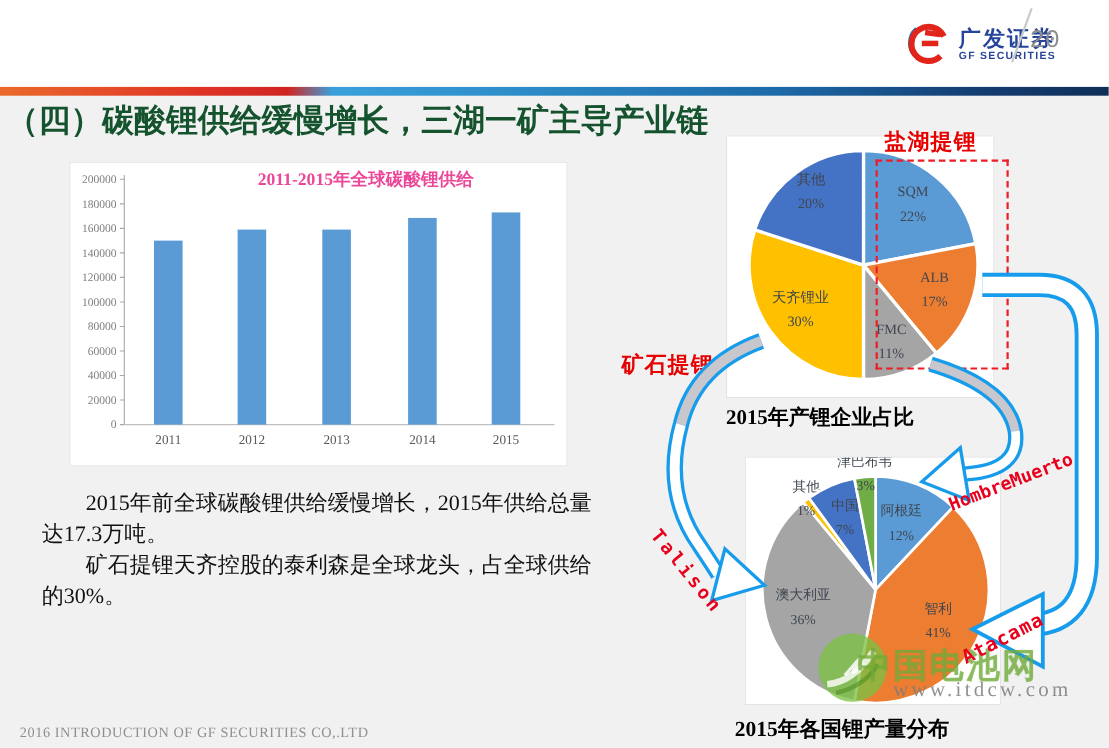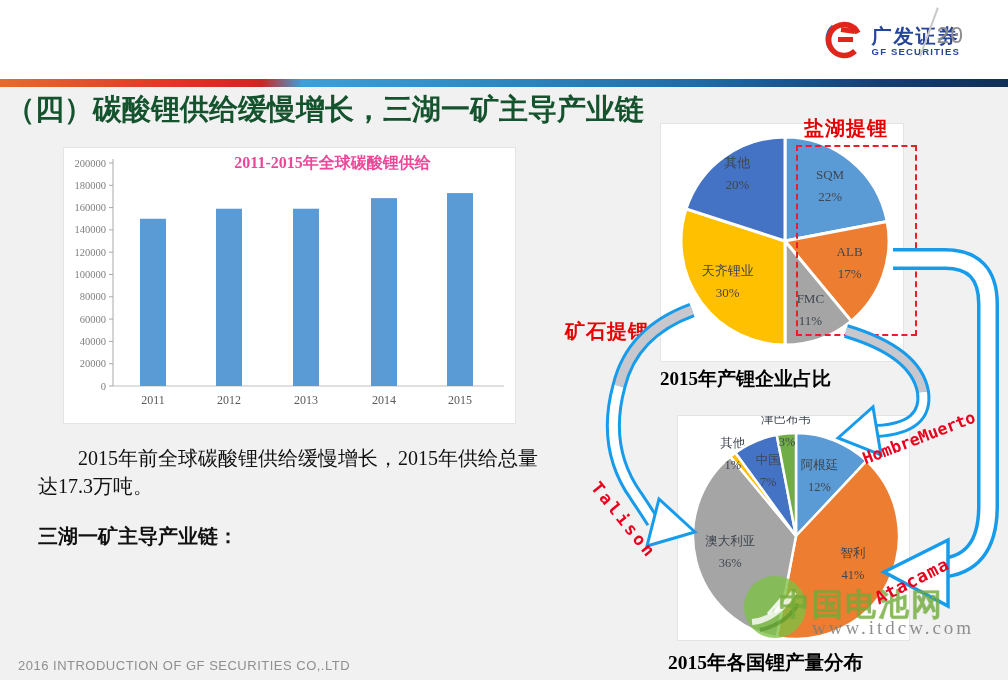--- a/index.html
+++ b/index.html
@@ -49,21 +49,21 @@
   
   .arrows{left:0;top:0;width:1008px;height:680px;z-index:4;pointer-events:none;}
 
   
   .wm{z-index:5;pointer-events:none;}
   .wm-name{left:779px;top:584px;font-size:31px;font-weight:bold;letter-spacing:2px;
     color:rgba(122,178,64,0.60);text-shadow:0 0 1px rgba(90,150,40,0.55);}
   .wm-url{left:812px;top:617px;font-family:Liberation Serif, serif;
     font-size:19px;letter-spacing:3px;color:rgba(125,125,125,0.85);}
 
-  .footer{left:18px;top:658px;font-family:Liberation Sans, sans-serif;
+  .footer{left:18px;top:658px;font-family:Liberation Serif, serif;
     font-size:13px;color:#8f8f8f;letter-spacing:0.5px;}
 
   svg text{font-family:"Liberation Serif","DejaVu Serif",serif;}
 </style>
 </head>
 <body>
 
 <div class="abs header">
   <div class="abs brand">
     <span class="abs" style="position:static;margin-right:6px;">
@@ -121,21 +121,21 @@
       <text x="242" y="256" text-anchor="middle" font-size="12" fill="#595959">2013</text>
       <rect x="307" y="50.122499999999974" width="26" height="187.87750000000003" fill="#5B9BD5"></rect>
       <text x="320" y="256" text-anchor="middle" font-size="12" fill="#595959">2014</text>
       <rect x="383" y="45.10499999999999" width="26" height="192.895" fill="#5B9BD5"></rect>
       <text x="396" y="256" text-anchor="middle" font-size="12" fill="#595959">2015</text>
     </svg>
 </div>
 
 <div class="abs text-block">
   <p>2015年前全球碳酸锂供给缓慢增长，2015年供给总量达17.3万吨。</p>
-  <p class="head">三湖一矿主导产业链：</p>
+  <p>矿石提锂天齐控股的泰利森是全球龙头，占全球供给的30%。</p>
 </div>
 
 <div class="abs panel pie1-panel">
   <svg id="pie1-svg" width="246" height="237">
       <path d="M 124 117 L 124 13 A 104 104 0 0 1 226.15787407578364 97.51234328308465 Z" fill="#5B9BD5" stroke="#ffffff" stroke-width="3" stroke-linejoin="round"></path>
       <text x="169.07862455502735" y="54.50930347089619" text-anchor="middle" font-size="13" fill="#3f4650">SQM</text>
       <text x="169.07862455502735" y="76.50930347089619" text-anchor="middle" font-size="13" fill="#3f4650">22%</text>
       <path d="M 124 117 L 226.15787407578364 97.51234328308465 A 104 104 0 0 1 190.29209493386375 197.13337724868205 Z" fill="#ED7D31" stroke="#ffffff" stroke-width="3" stroke-linejoin="round"></path>
       <text x="188.58205598101802" y="132.2509708456368" text-anchor="middle" font-size="13" fill="#3f4650">ALB</text>
       <text x="188.58205598101802" y="154.2509708456368" text-anchor="middle" font-size="13" fill="#3f4650">17%</text>

